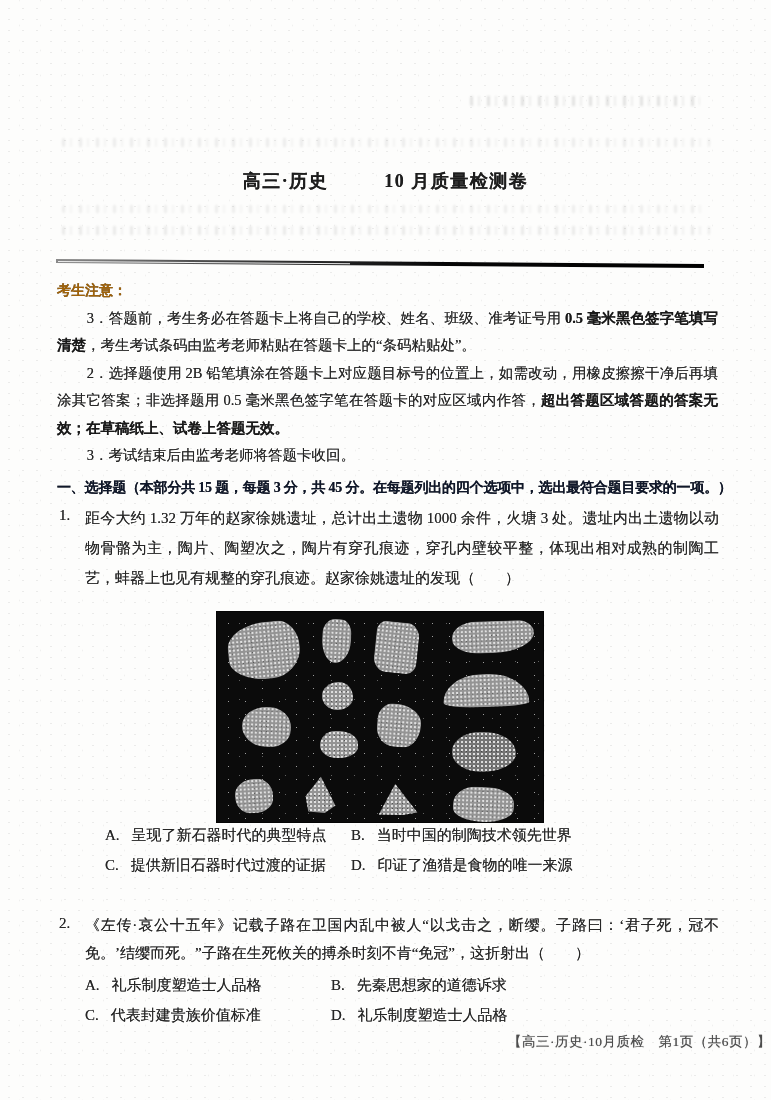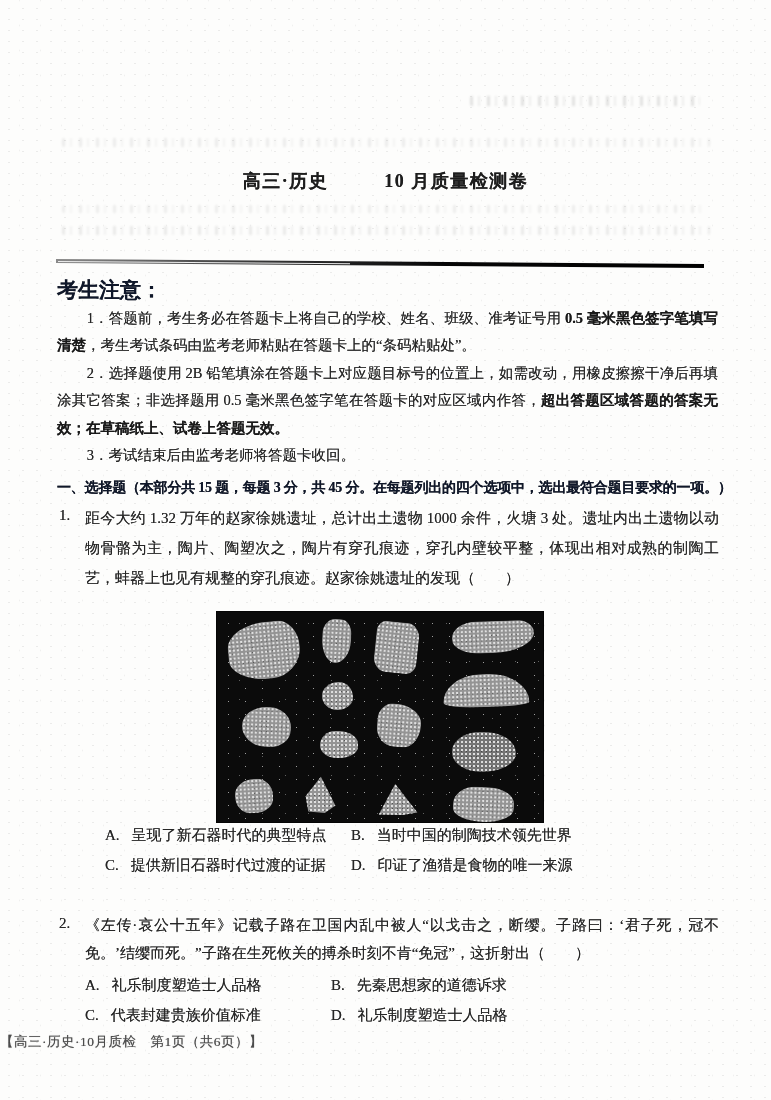--- a/index.html
+++ b/index.html
@@ -39,21 +39,21 @@
     background:linear-gradient(90deg,#8a8a8a 0%,#3a3a3a 30%,#060606 60%,#000 100%);
     transform:rotate(.45deg);transform-origin:0 50%;
   }
   .rule::before{content:"";position:absolute;left:2px;top:1.6px;width:45%;height:1px;background:#ededed;}
 
   .notice{
     position:absolute;top:277px;left:57px;width:661px;
     font-size:14.5px;line-height:27.5px;text-align:justify;
     text-shadow:0 0 .6px #5a5a5a;
   }
-  .notice-head{font-weight:700;font-size:21px;color:#0f172a;}
+  .notice-head{font-weight:700;font-size:14px;color:#a16207;}
   .n-item{margin:0;text-indent:2.05em;}
   .n-item b{font-weight:700;color:#191919;}
 
   .section-head{
     position:absolute;top:479px;left:57px;width:670px;
     font-weight:700;font-size:14px;letter-spacing:-.2px;white-space:nowrap;
     color:#0f172a;text-shadow:0 0 .6px #444;
   }
 
   .question{
@@ -89,21 +89,21 @@
   .options{
     position:absolute;left:85px;width:634px;display:grid;
     grid-template-columns:246px 1fr;font-size:15px;line-height:30px;
     text-shadow:0 0 .6px #5a5a5a;
   }
   .opt1{top:820px;margin-left:20px;}
   .opt2{top:970px;}
   .opt .ol{margin-right:12px;}
 
   .footer{
-    position:absolute;top:1033px;left:0;right:0;text-align:left;
+    position:absolute;top:1033px;left:0;right:0;text-align:right;
     font-size:13.5px;color:#2f2f2f;opacity:.85;letter-spacing:.5px;
     text-shadow:0 0 .7px #666;
   }
 </style>
 </head>
 <body>
 
 <div class="page">
 
   <div class="smudge s1"></div>
@@ -112,21 +112,21 @@
   <div class="smudge s4"></div>
 
   <header class="title-row">
     <span class="t1">高三·历史</span><span class="t2">10 月质量检测卷</span>
   </header>
 
   <div class="rule"></div>
 
   <section class="notice">
     <div class="notice-head">考生注意：</div>
-    <p class="n-item"><span>1．答题前，考生务必在答题卡上将自己的学校、姓名、班级、准考证号用 </span><b>0.5 毫米黑色签字笔填写清楚</b><span>，考生考试条码由监考老师粘贴在答题卡上的“条码粘贴处”。</span></p>
+    <p class="n-item"><span>3．答题前，考生务必在答题卡上将自己的学校、姓名、班级、准考证号用 </span><b>0.5 毫米黑色签字笔填写清楚</b><span>，考生考试条码由监考老师粘贴在答题卡上的“条码粘贴处”。</span></p>
     <p class="n-item"><span>2．选择题使用 2B 铅笔填涂在答题卡上对应题目标号的位置上，如需改动，用橡皮擦擦干净后再填涂其它答案；非选择题用 0.5 毫米黑色签字笔在答题卡的对应区域内作答，</span><b>超出答题区域答题的答案无效；在草稿纸上、试卷上答题无效。</b><span></span></p>
     <p class="n-item"><span>3．考试结束后由监考老师将答题卡收回。</span><b></b><span></span></p>
   </section>
 
   <div class="section-head">一、选择题（本部分共 15 题，每题 3 分，共 45 分。在每题列出的四个选项中，选出最符合题目要求的一项。）</div>
 
   <section class="question q1">
     <span class="qnum">1.</span>
     <p class="stem">距今大约 1.32 万年的赵家徐姚遗址，总计出土遗物 1000 余件，火塘 3 处。遗址内出土遗物以动物骨骼为主，陶片、陶塑次之，陶片有穿孔痕迹，穿孔内壁较平整，体现出相对成熟的制陶工艺，蚌器上也见有规整的穿孔痕迹。赵家徐姚遗址的发现（　　）</p>
   </section>

